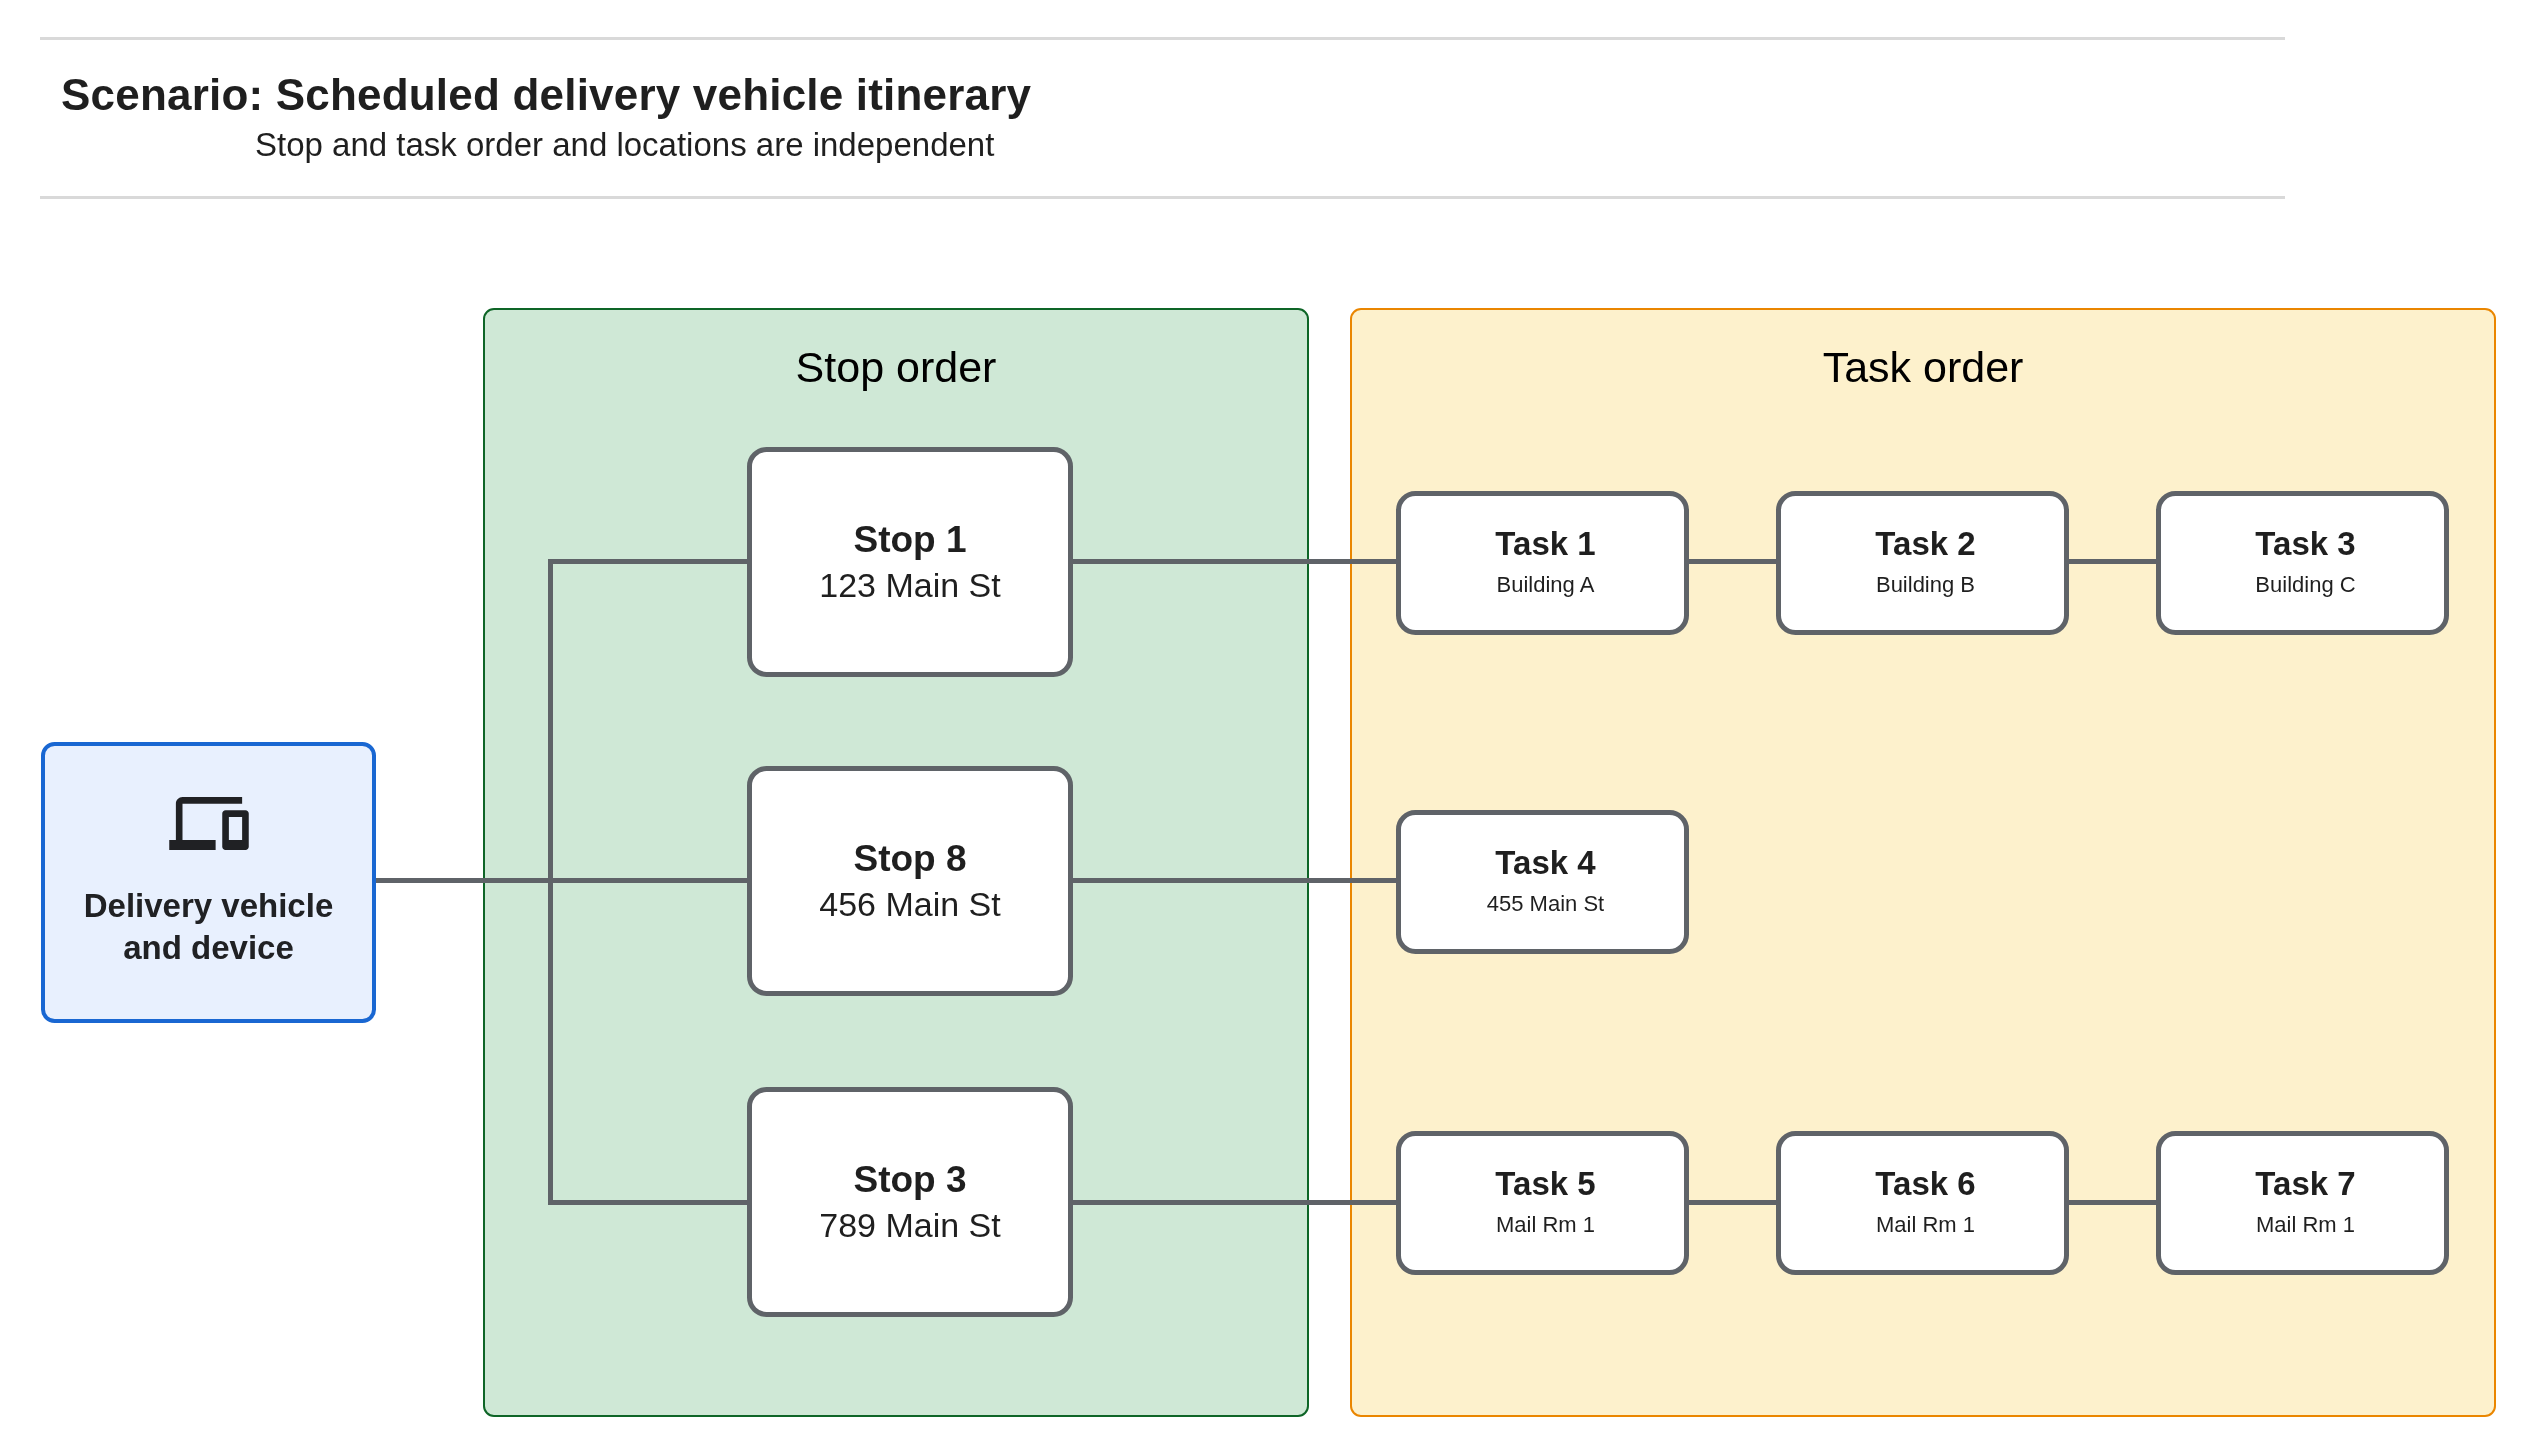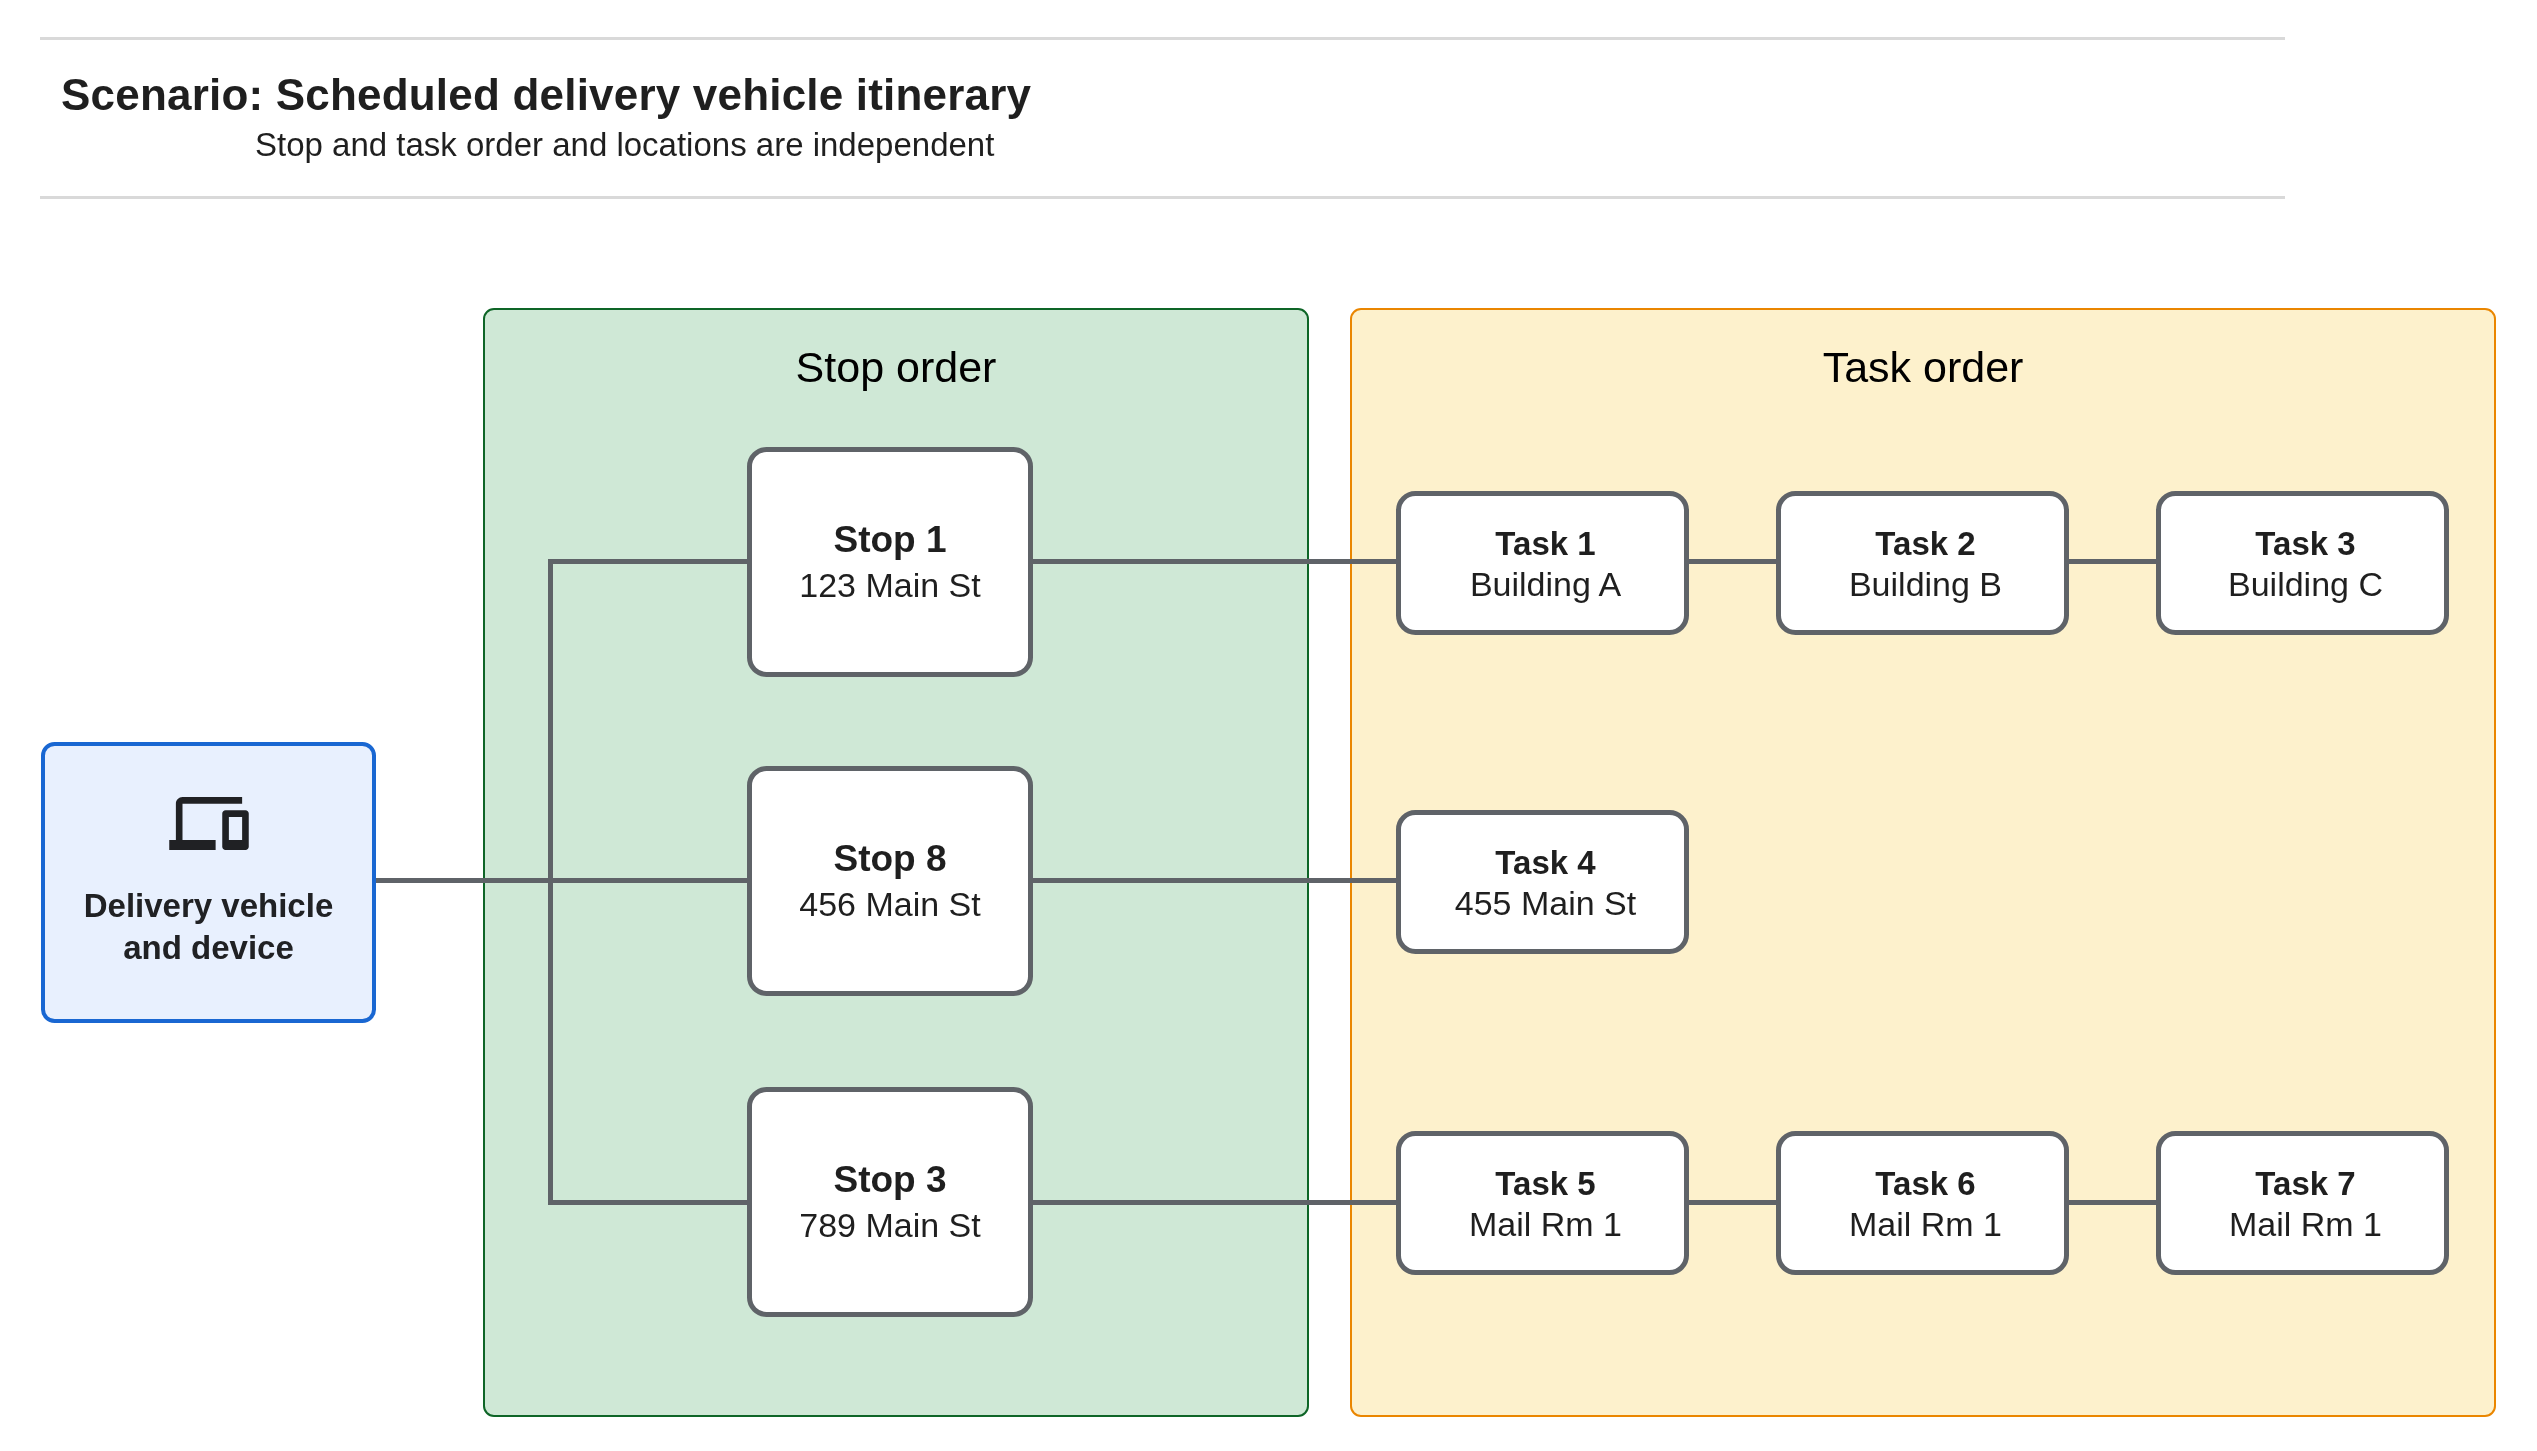--- a/index.html
+++ b/index.html
@@ -55,30 +55,30 @@
   .line.v{width:4.8px;}
 
   
   .node{
     position:absolute;box-sizing:border-box;background:#ffffff;
     border:5.8px solid var(--node-border);border-radius:19.4px;
     display:flex;flex-direction:column;align-items:center;justify-content:center;
     text-align:center;
   }
   .node .node-title{font-weight:700;}
-  .stop-node{left:747px;width:286px;height:230px;}
+  .stop-node{left:747px;width:326px;height:230px;}
   .stop-node .node-title{font-size:37px;line-height:47px;}
   .stop-node .node-location{font-size:34px;line-height:45px;}
   #stop-node-1{top:447px;}
   #stop-node-2{top:766px;}
   #stop-node-3{top:1087px;}
 
   .task-node{width:293px;height:144px;padding-left:6px;}
   .task-node .node-title{font-size:33px;line-height:43px;}
-  .task-node .node-location{font-size:34px;line-height:39px;}
+  .task-node .node-location{font-size:22px;line-height:39px;}
   .task-col-1{left:1396px;}
   .task-col-2{left:1776px;}
   .task-col-3{left:2156px;}
   .task-row-1{top:491px;}
   .task-row-2{top:810px;}
   .task-row-3{top:1131px;}
 
   #delivery-vehicle-node{
     position:absolute;left:41px;top:742px;width:335px;height:281px;box-sizing:border-box;
     background:var(--blue-fill);border:4.8px solid var(--blue-border);border-radius:13.6px;

